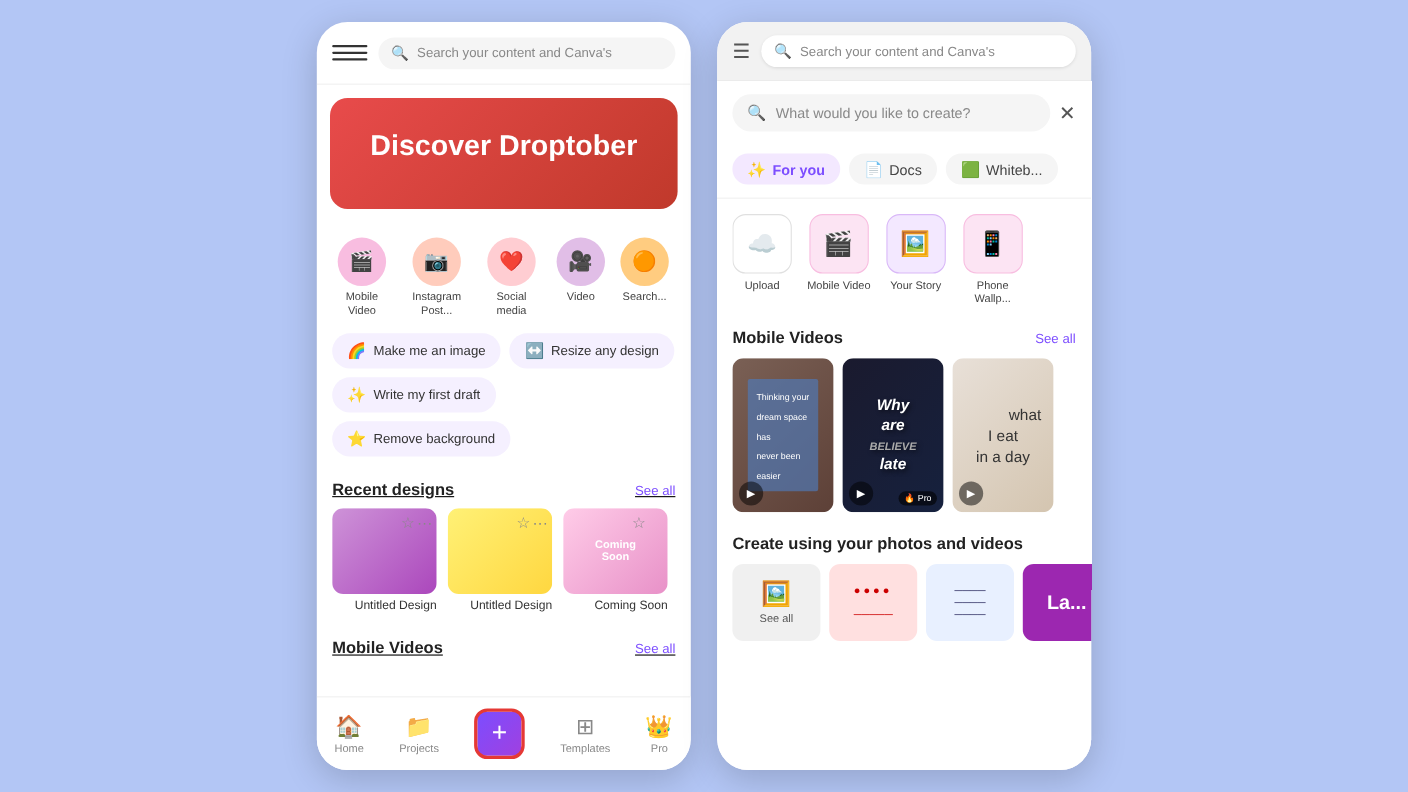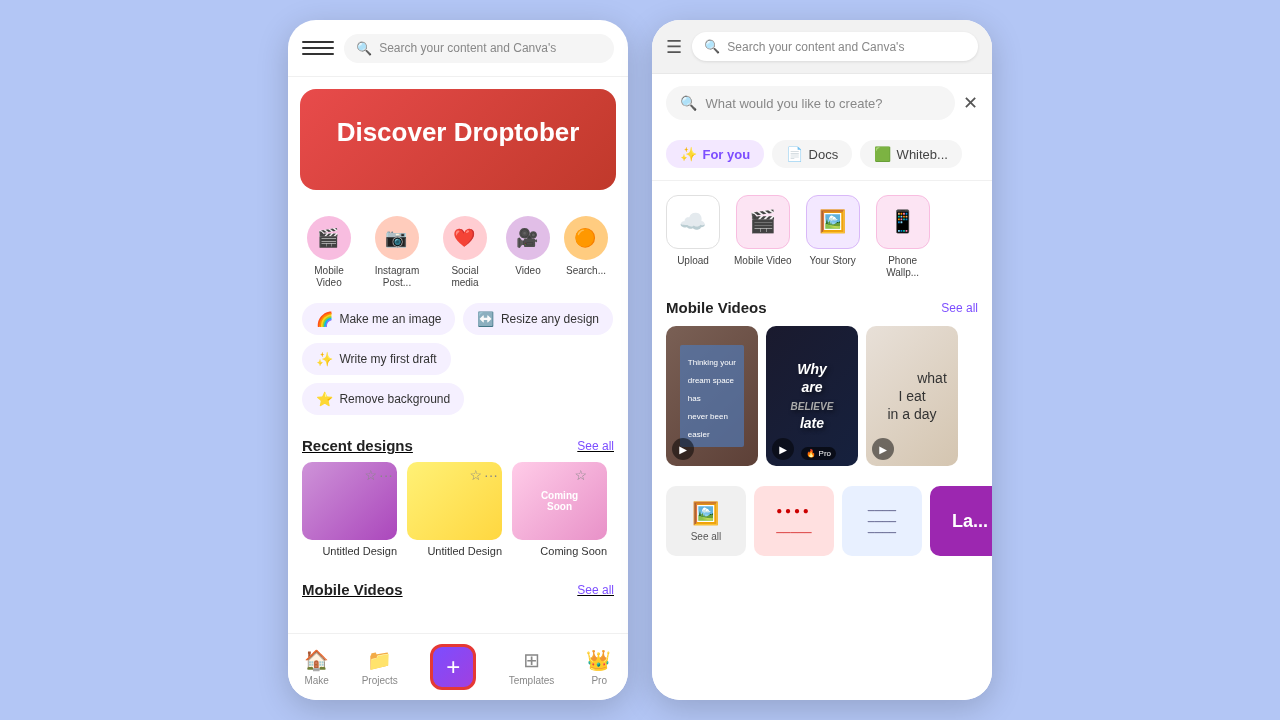--- a/index.html
+++ b/index.html
@@ -469,21 +469,21 @@
       display: flex;
       align-items: center;
       justify-content: center;
       color: #fff;
       font-size: 10px;
     }
 
     .pro-badge {
       position: absolute;
       bottom: 6px;
-      right: 22px;
+      right: 6px;
       background: rgba(0,0,0,0.6);
       color: #fff;
       font-size: 8px;
       padding: 2px 5px;
       border-radius: 8px;
     }
 
     
     .photos-section {
       padding: 12px 14px 8px;
@@ -634,21 +634,21 @@
 
       <div class="section-header">
         <span class="section-title">Mobile Videos</span>
         <span class="see-all-link">See all</span>
       </div>
     </div>
 
     <div class="bottom-nav">
       <div class="nav-item">
         <span class="nav-icon">🏠</span>
-        <span class="nav-label">Make</span>
+        <span class="nav-label">Home</span>
       </div>
       <div class="nav-item">
         <span class="nav-icon">📁</span>
         <span class="nav-label">Projects</span>
       </div>
       <div class="nav-add">
         <span>+</span>
       </div>
       <div class="nav-item">
         <span class="nav-icon">⊞</span>
@@ -756,20 +756,21 @@
               <div style="text-align:center;padding:8px;">
                 <span style="color:#333;font-size:14px;font-weight:400;line-height:1.3;margin-left:40px;">what I eat<br>in a day</span>
               </div>
             </div>
             <div class="video-play">▶</div>
           </div>
         </div>
       </div>
 
       <div class="photos-section">
+        <div class="photos-title">Create using your photos and videos</div>
         <div class="photos-row">
           <div class="photo-card see-all-card">
             <span style="font-size:22px;">🖼️</span>
             <span class="see-all-text">See all</span>
           </div>
           <div class="photo-card" style="background:#ffe0e0;">
             <span style="font-size:10px;color:#c00;font-weight:600;">● ● ● ●<br><br>─────</span>
           </div>
           <div class="photo-card" style="background:#e8f0ff;">
             <span style="font-size:10px;color:#336;font-weight:600;">────<br>────<br>────</span>

